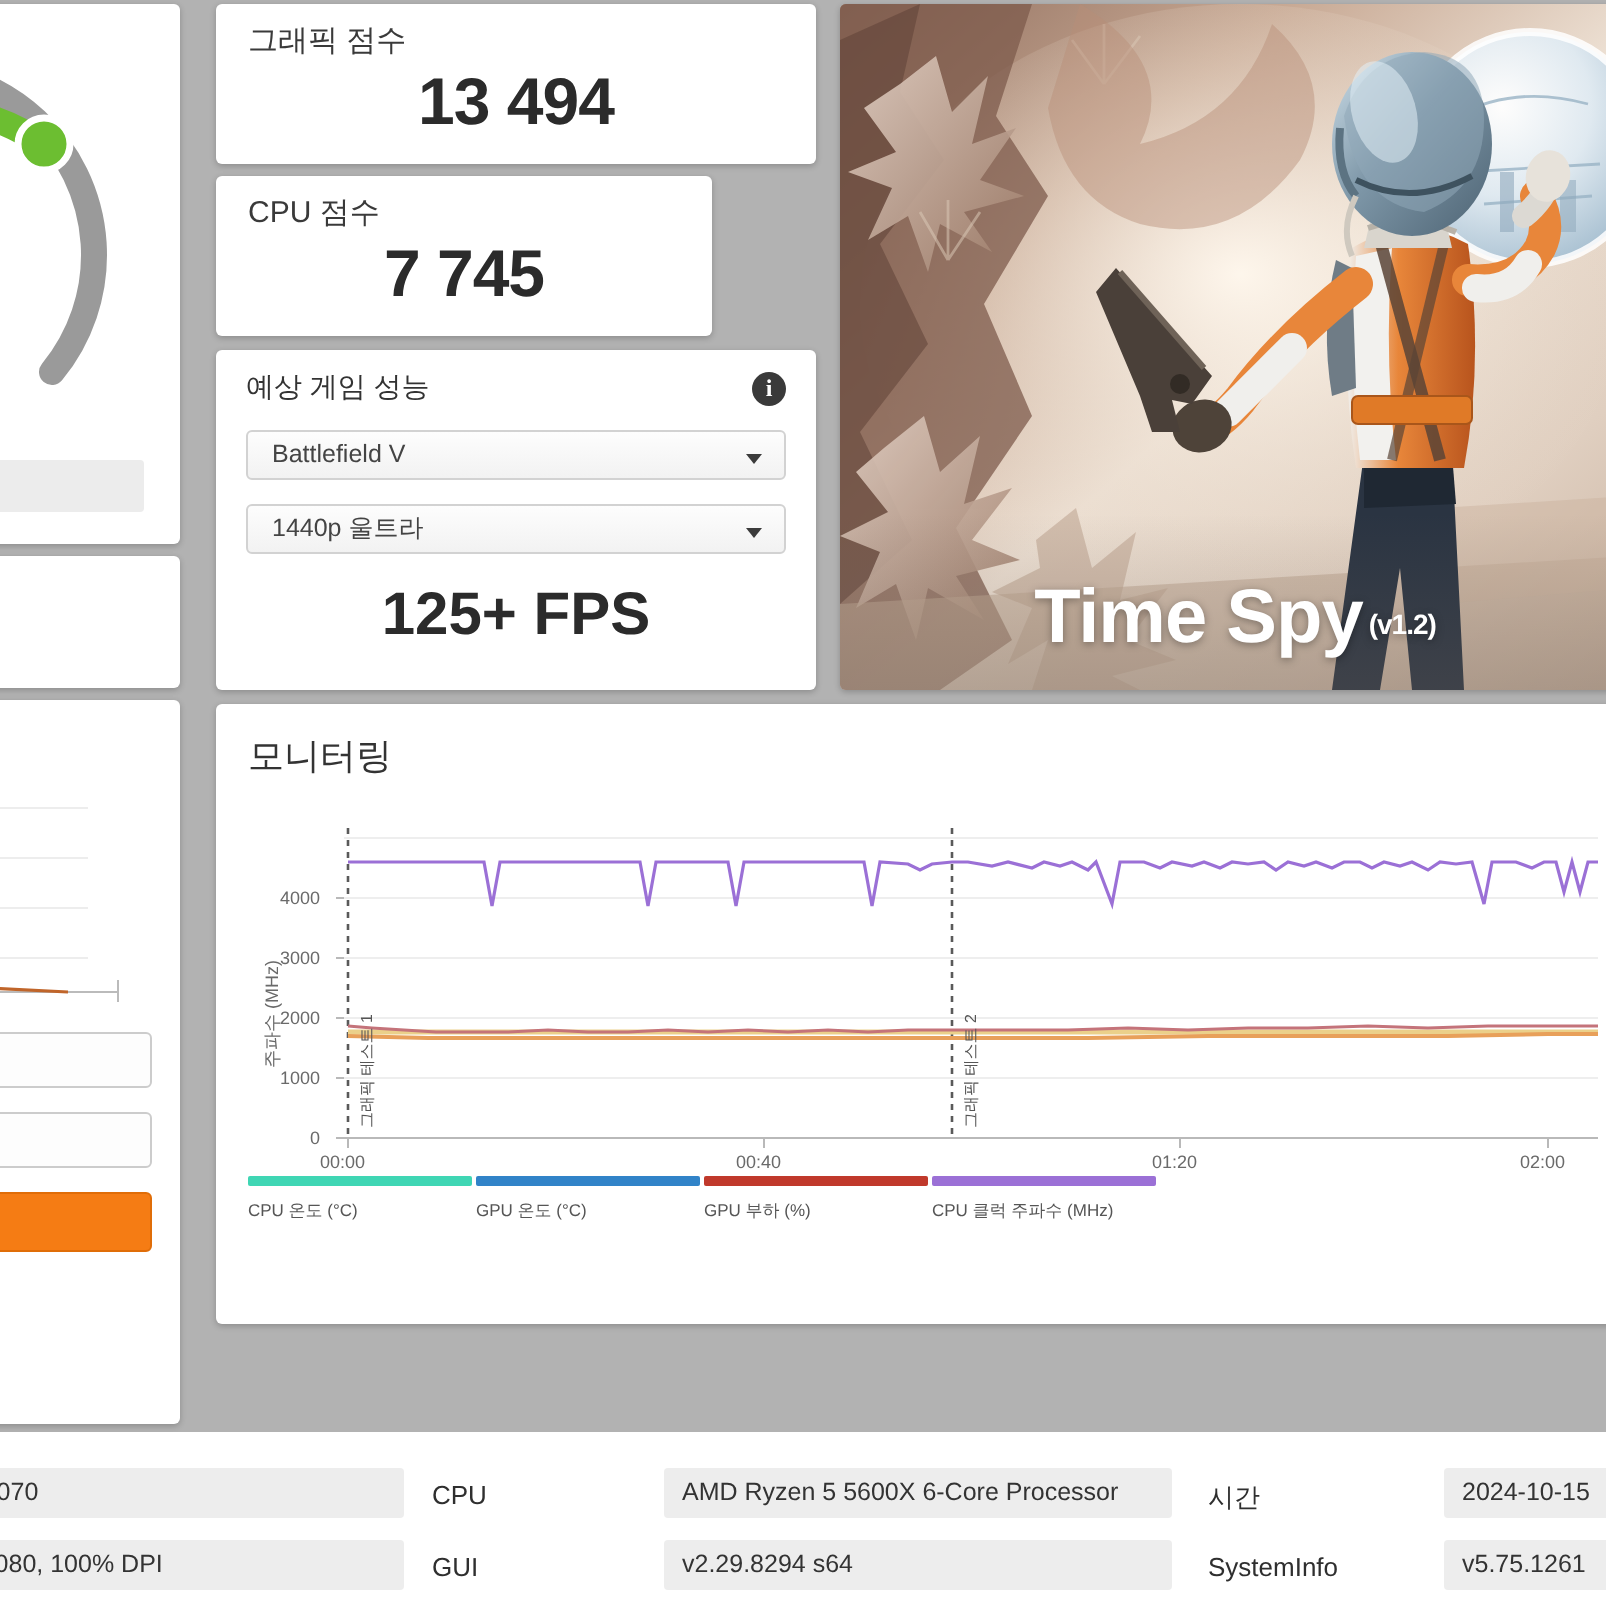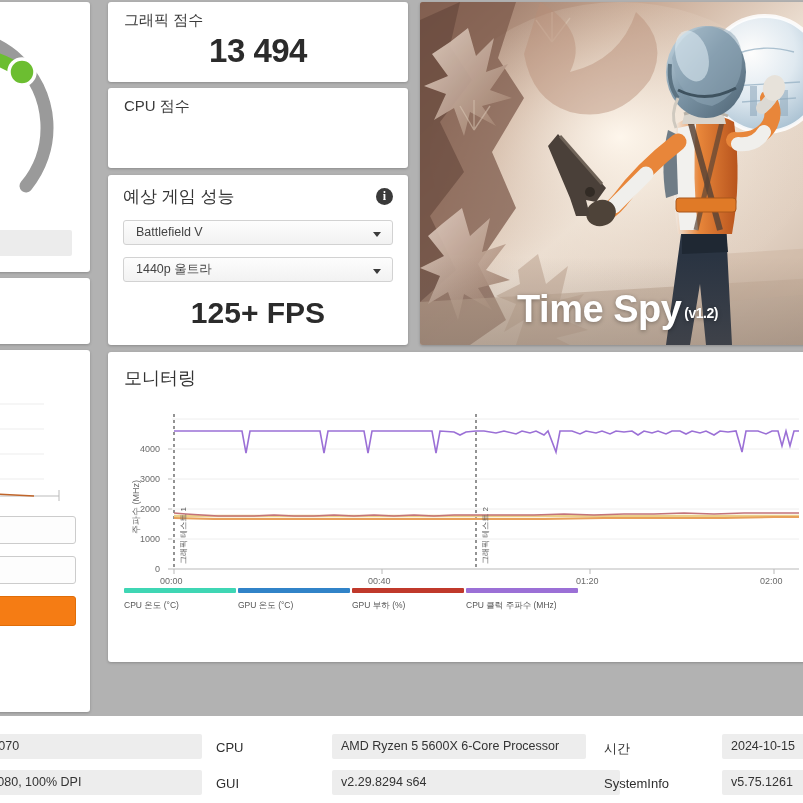--- a/index.html
+++ b/index.html
@@ -53,28 +53,28 @@
     margin-top:12px; height:28px; border:1px solid #ccc; border-radius:3px;
     background:#fdfdfd; font-size:13px; color:#333; line-height:26px; text-align:center;
   }
   #dist-primary {
     margin-top:12px; height:30px; border-radius:3px;
     background:#f57c14; border:1px solid #e06d08;
   }
 
   
   #gfx-card { position:absolute; left:108px; top:2px; width:300px; height:80px; padding:9px 16px; }
-  #cpu-card { position:absolute; left:108px; top:88px; width:300px; height:80px; padding:9px 16px; }
+  #cpu-card { position:absolute; left:108px; top:88px; width:248px; height:80px; padding:9px 16px; }
   .sc-label { font-size:15px; color:#3a3a3a; font-weight:400; }
   .sc-value { font-size:33px; font-weight:700; color:#2b2b2b; text-align:center; margin-top:2px; letter-spacing:-.5px; }
 
   
   #perf-card { position:absolute; left:108px; top:175px; width:300px; height:170px; padding:10px 15px; }
   #perf-head { display:flex; align-items:center; justify-content:space-between; }
-  #perf-title { font-size:17px; color:#333; }
+  #perf-title { font-size:14px; color:#333; }
   .info-dot {
     width:17px; height:17px; border-radius:50%; background:#3a3a3a; color:#fff;
     font-size:12px; font-weight:700; line-height:17px; text-align:center;
     font-family:"Liberation Serif", serif;
   }
   .sel {
     position:relative; margin-top:12px; height:25px;
     background:linear-gradient(#fdfdfd,#f2f2f2);
     border:1px solid #d2d2d2; border-radius:3px;
     font-size:12.5px; color:#444; line-height:23px; padding-left:12px;
@@ -187,20 +187,21 @@
     </div>
   </div>
 
   <div class="card" id="gfx-card">
     <div class="sc-label">그래픽 점수</div>
     <div class="sc-value">13 494</div>
   </div>
 
   <div class="card" id="cpu-card">
     <div class="sc-label">CPU 점수</div>
+    <div class="sc-value">7 745</div>
   </div>
 
   <div class="card" id="perf-card">
     <div id="perf-head">
       <div id="perf-title">예상 게임 성능</div>
       <div class="info-dot">i</div>
     </div>
     <div class="sel">
       <span>Battlefield V</span>
       <span class="chev"></span>
@@ -415,21 +416,21 @@
   </div>
 
   <div id="botbar">
     <div class="bi-val" style="left:-98px; top:18px; width:300px;">GeForce RTX 3070</div>
     <div class="bi-val" style="left:-98px; top:54px; width:300px;">LAY1 (1920 × 1080, 100% DPI</div>
 
     <div class="bi-label" style="left:216px; top:24px;">CPU</div>
     <div class="bi-val" style="left:332px; top:18px; width:254px;">AMD Ryzen 5 5600X 6-Core Processor</div>
 
     <div class="bi-label" style="left:216px; top:60px;">GUI</div>
-    <div class="bi-val" style="left:332px; top:54px; width:288px;">v2.29.8294 s64</div>
+    <div class="bi-val" style="left:332px; top:54px; width:254px;">v2.29.8294 s64</div>
 
     <div class="bi-label" style="left:604px; top:24px;text-align:right;">시간</div>
     <div class="bi-val" style="left:722px; top:18px; width:100px;">2024-10-15</div>
 
     <div class="bi-label" style="left:604px; top:60px;">SystemInfo</div>
     <div class="bi-val" style="left:722px; top:54px; width:100px;">v5.75.1261</div>
   </div>
 
 </div>
 

